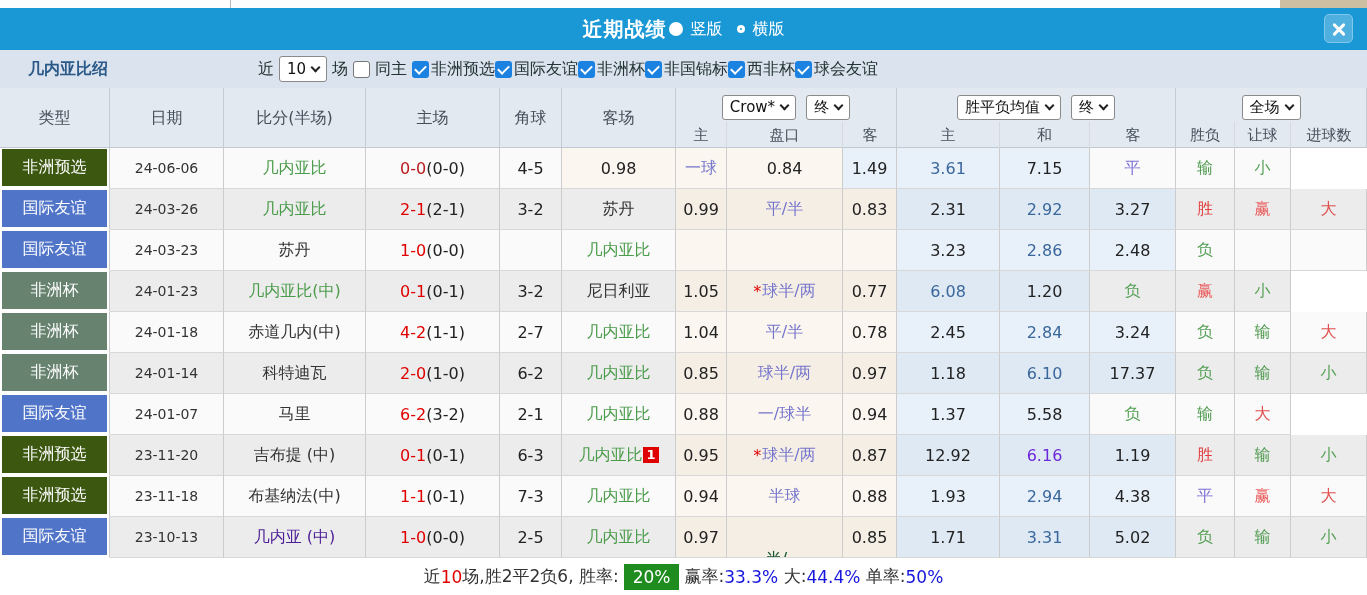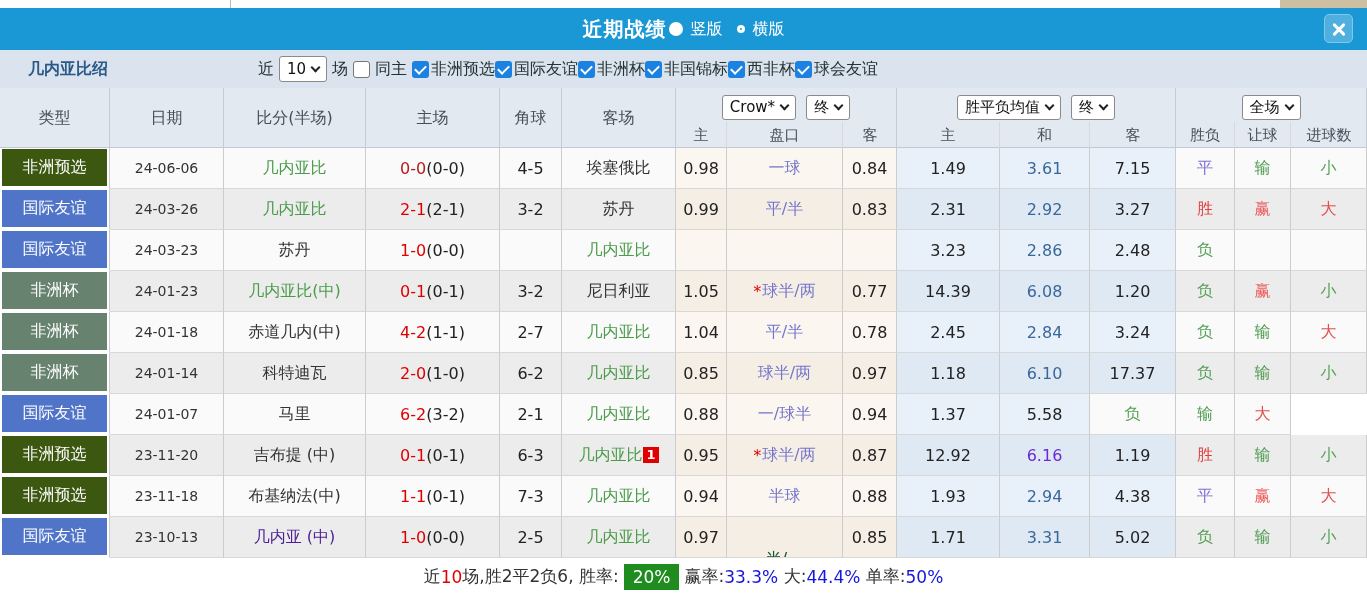--- a/index.html
+++ b/index.html
@@ -194,23 +194,20 @@
           <span class="date-text">24-06-06</span>
         </div>
         <div class="cell plain">
           <span style="color: rgb(74, 155, 74);">几内亚比</span>
         </div>
         <div class="cell plain">
           <span class="ft" style="color: #b91c1c;">0-0</span>
           <span style="color: rgb(34, 34, 34);">(0-0)</span>
         </div>
         <div class="cell plain">4-5</div>
-        <div class="cell plain">
-          <span style="color: rgb(51, 51, 51);">埃塞俄比</span>
-        </div>
         <div class="cell cream">0.98</div>
         <div class="cell cream">
           <span style="color: rgb(117, 117, 204);">一球</span>
         </div>
         <div class="cell cream">0.84</div>
         <div class="cell blue">1.49</div>
         <div class="cell blue" style="color: rgb(58, 103, 156);">3.61</div>
         <div class="cell blue">7.15</div>
         <div class="cell plain" style="color: rgb(123, 110, 214);">平</div>
         <div class="cell plain" style="color: rgb(79, 154, 79);">输</div>
@@ -293,21 +290,20 @@
         <div class="cell plain">3-2</div>
         <div class="cell plain">
           <span style="color: rgb(51, 51, 51);">尼日利亚</span>
         </div>
         <div class="cell cream">1.05</div>
         <div class="cell cream">
           <span class="star">*</span>
           <span style="color: rgb(117, 117, 204);">球半/两</span>
         </div>
         <div class="cell cream">0.77</div>
-        <div class="cell blue">14.39</div>
         <div class="cell blue" style="color: rgb(58, 103, 156);">6.08</div>
         <div class="cell blue">1.20</div>
         <div class="cell plain" style="color: rgb(85, 160, 85);">负</div>
         <div class="cell plain" style="color: rgb(234, 95, 95);">赢</div>
         <div class="cell plain" style="color: rgb(85, 160, 85);">小</div>
       </div>
       <div class="row odd">
         <div class="cell c-type">
           <div class="badge" style="background: rgb(103, 131, 111);">非洲杯</div>
         </div>

